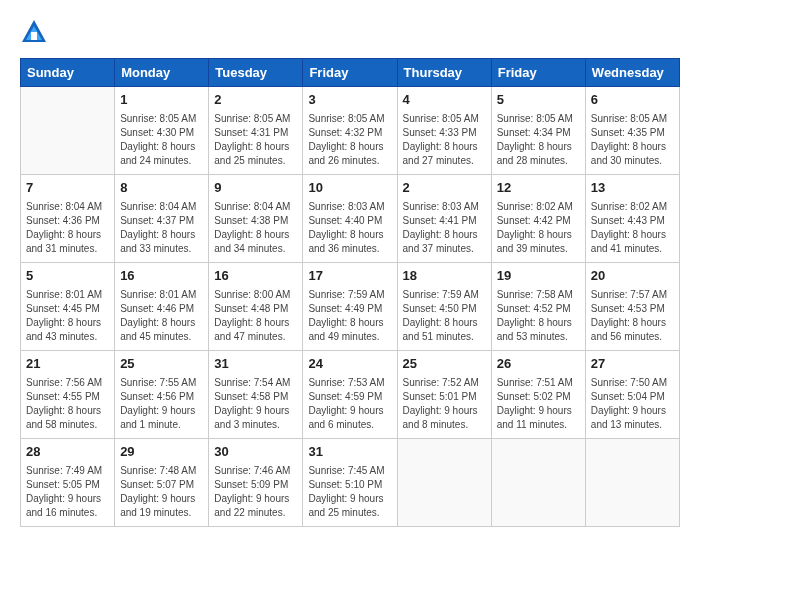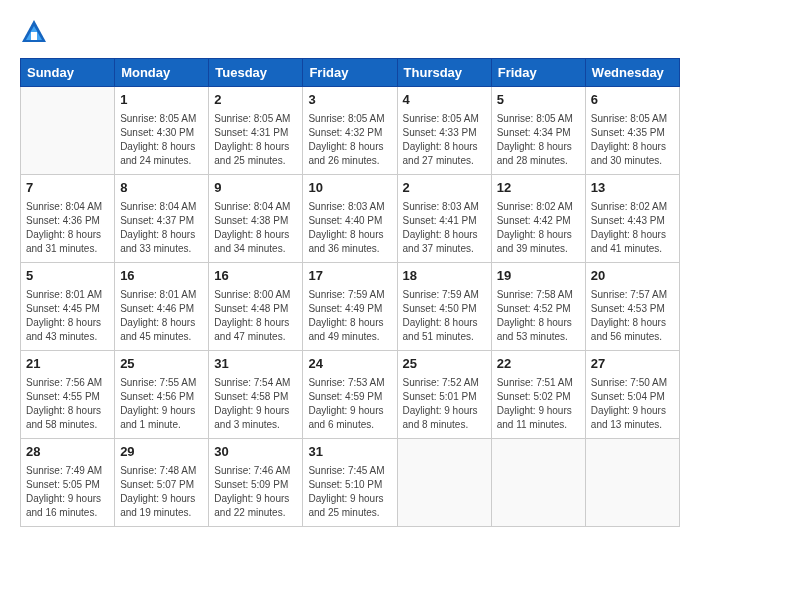--- a/index.html
+++ b/index.html
@@ -240,21 +240,21 @@
           </td>
           <td>
             <span class="day-number">24</span>
             <div class="day-detail">Sunrise: 7:53 AM<br>Sunset: 4:59 PM<br>Daylight: 9 hours and 6 minutes.</div>
           </td>
           <td>
             <span class="day-number">25</span>
             <div class="day-detail">Sunrise: 7:52 AM<br>Sunset: 5:01 PM<br>Daylight: 9 hours and 8 minutes.</div>
           </td>
           <td>
-            <span class="day-number">22</span>
+            <span class="day-number">26</span>
             <div class="day-detail">Sunrise: 7:51 AM<br>Sunset: 5:02 PM<br>Daylight: 9 hours and 11 minutes.</div>
           </td>
           <td>
             <span class="day-number">27</span>
             <div class="day-detail">Sunrise: 7:50 AM<br>Sunset: 5:04 PM<br>Daylight: 9 hours and 13 minutes.</div>
           </td>
         </tr>
         <tr>
           <td>
             <span class="day-number">28</span>

